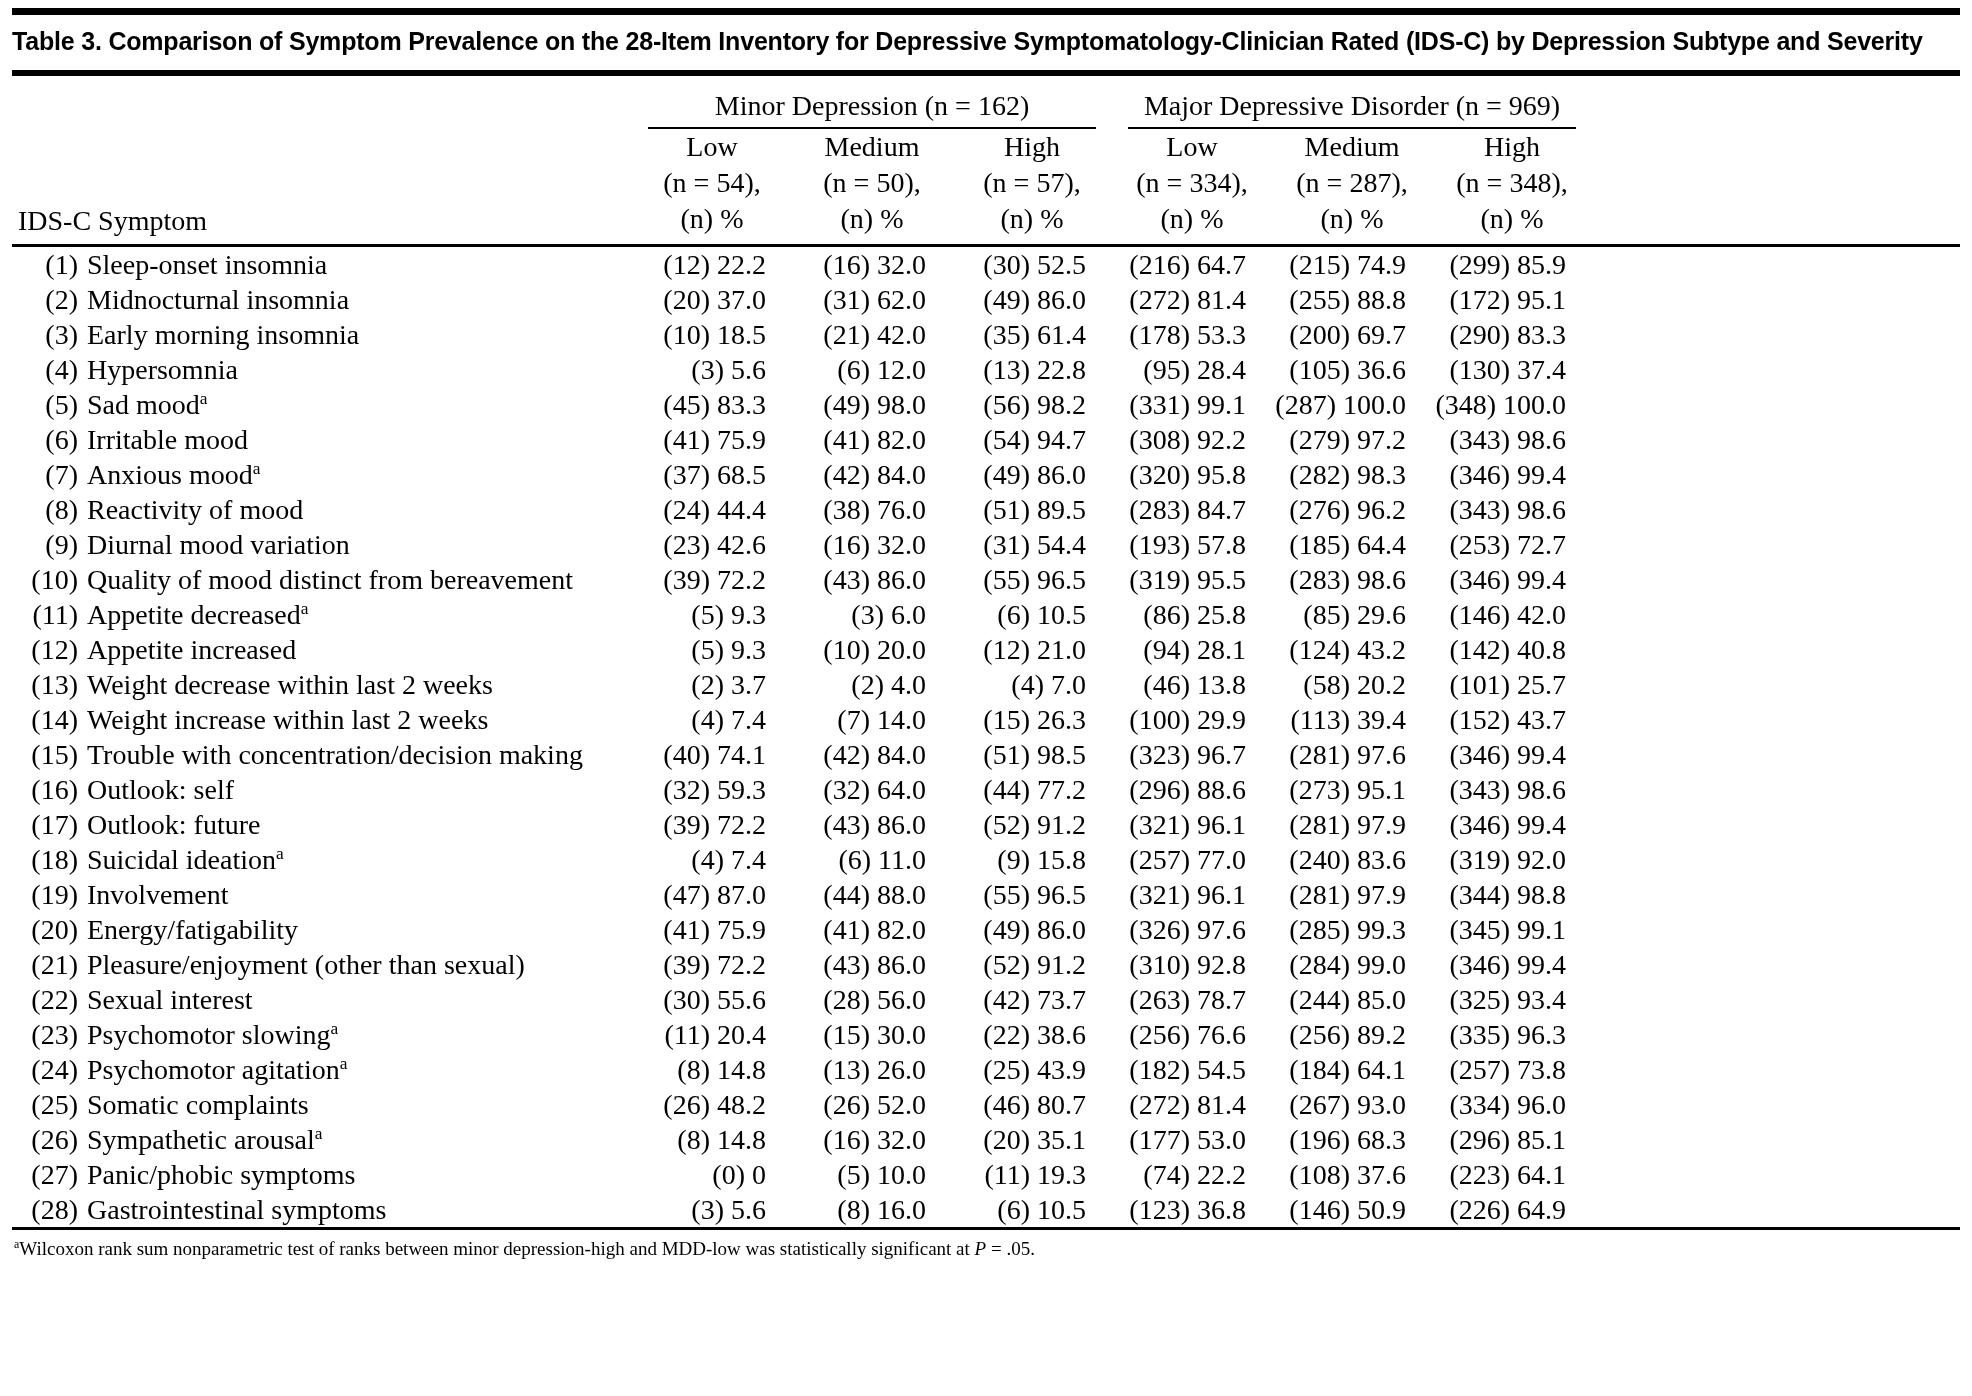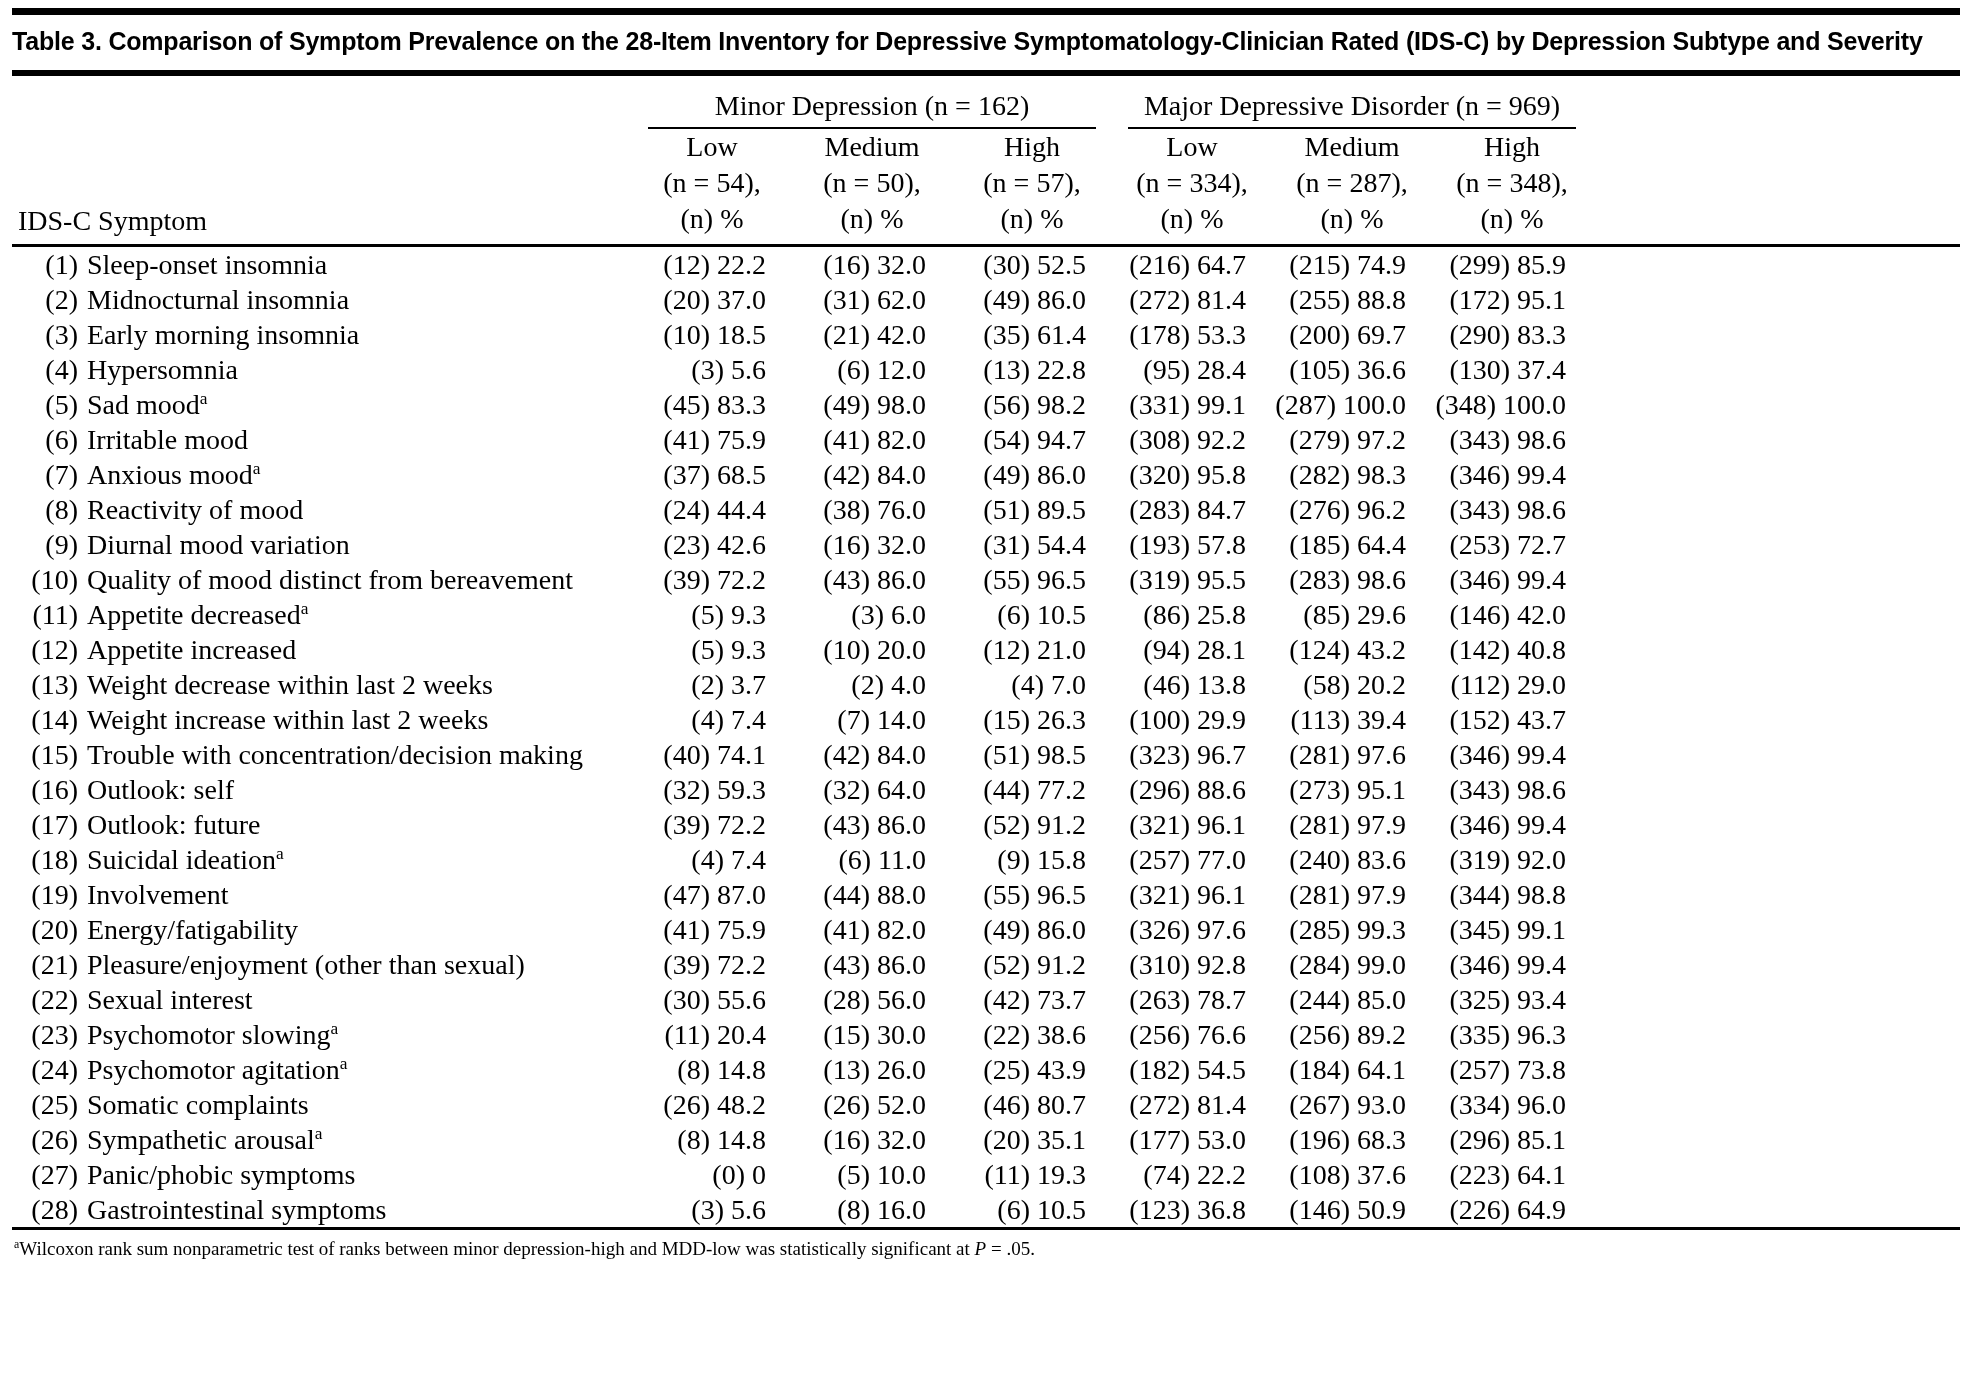--- a/index.html
+++ b/index.html
@@ -247,21 +247,21 @@
           <td class="val">(142) 40.8</td>
           <td></td>
         </tr>
         <tr>
           <td class="sym"><span class="num">(13)</span><span>Weight decrease within last 2 weeks</span></td>
           <td class="val">(2) 3.7</td>
           <td class="val">(2) 4.0</td>
           <td class="val">(4) 7.0</td>
           <td class="val">(46) 13.8</td>
           <td class="val">(58) 20.2</td>
-          <td class="val">(112) 29.0</td>
+          <td class="val">(101) 25.7</td>
           <td></td>
         </tr>
         <tr>
           <td class="sym"><span class="num">(14)</span><span>Weight increase within last 2 weeks</span></td>
           <td class="val">(4) 7.4</td>
           <td class="val">(7) 14.0</td>
           <td class="val">(15) 26.3</td>
           <td class="val">(100) 29.9</td>
           <td class="val">(113) 39.4</td>
           <td class="val">(152) 43.7</td>

